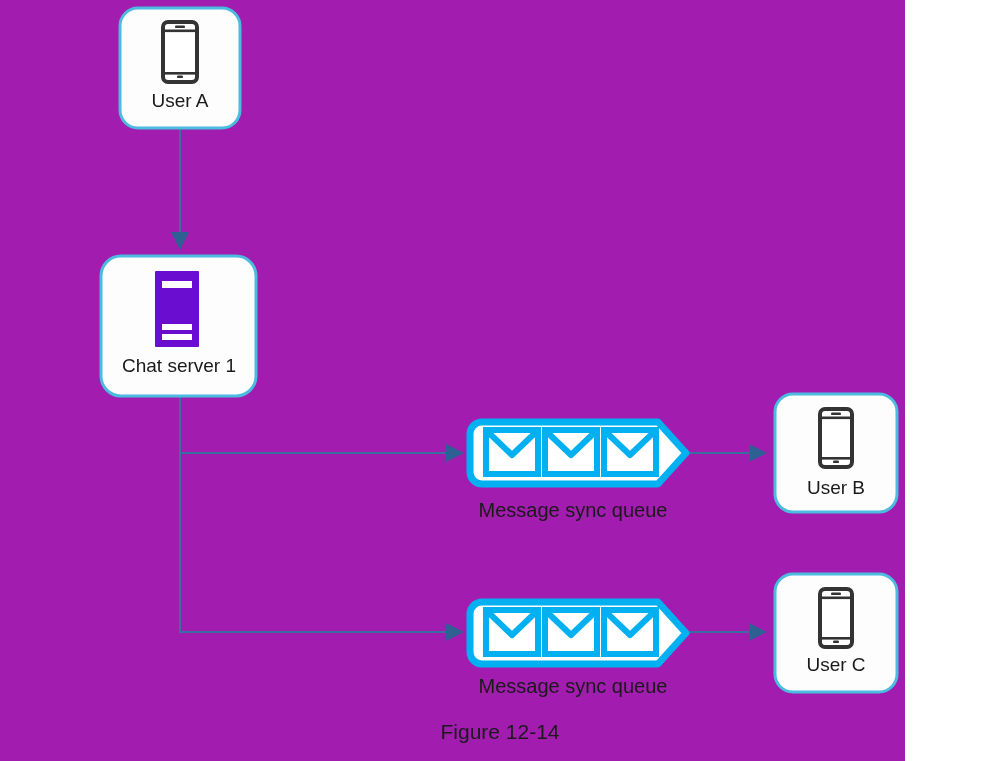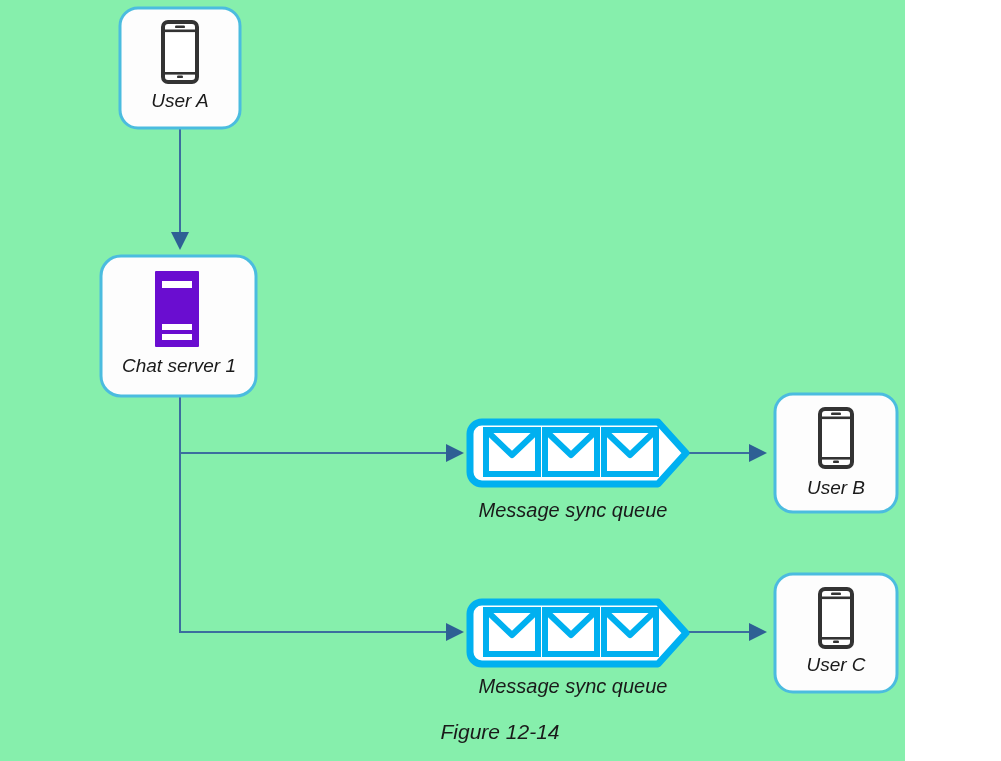--- a/index.html
+++ b/index.html
@@ -7,23 +7,22 @@
     padding: 0;
     background: #ffffff;
   }
   body {
     font-family: "Liberation Sans", sans-serif;
   }
   #canvas {
     position: relative;
     width: 905px;
     height: 761px;
-    background: #86efac;
+    background: #a21caf;
     overflow: hidden;
-    font-style: italic;
   }
   #diagram-svg {
     position: absolute;
     left: 0;
     top: 0;
     width: 1001px;
     height: 761px;
   }
   .node-label {
     font-family: "Liberation Sans", sans-serif;

